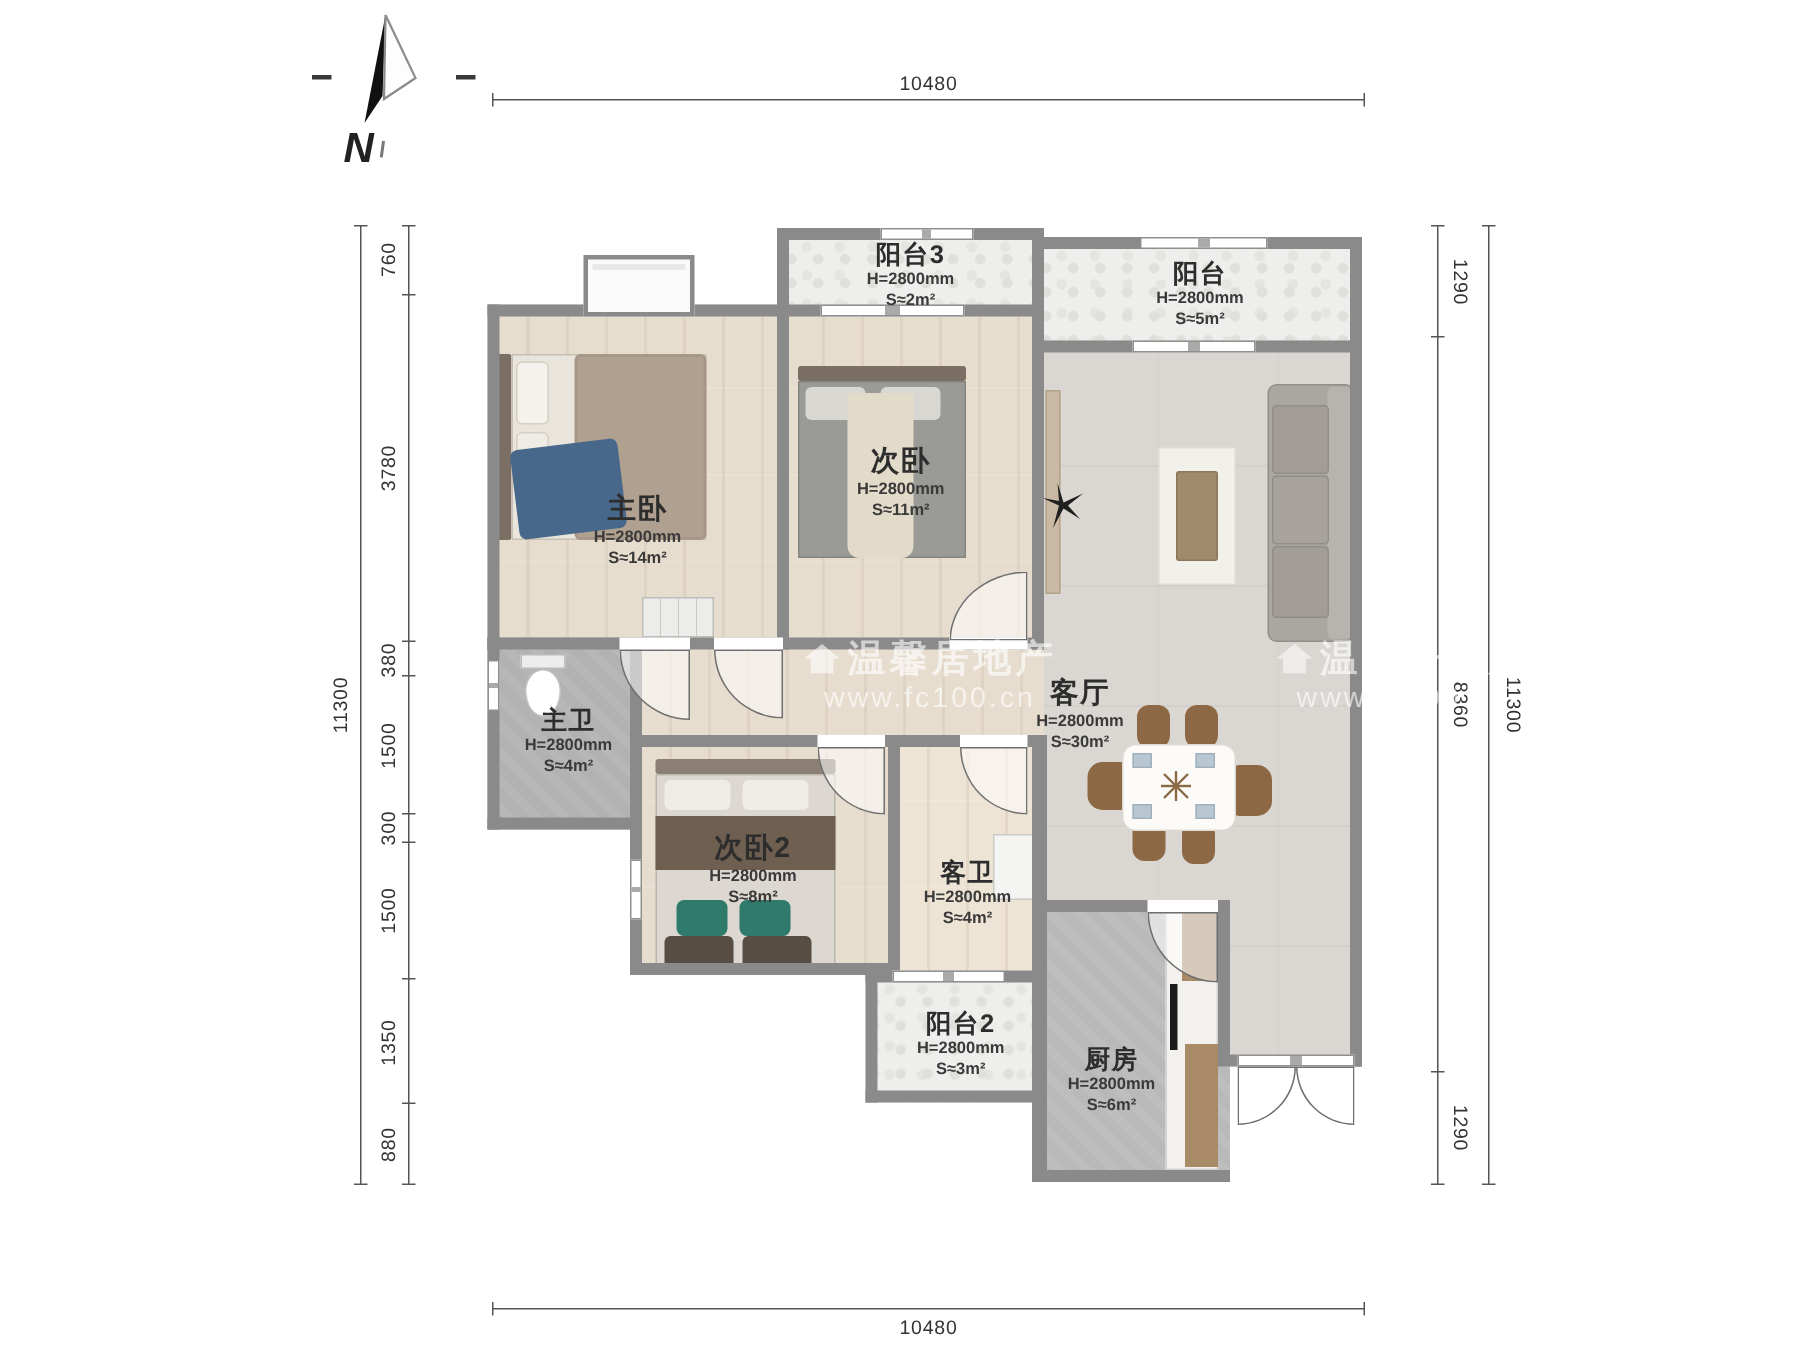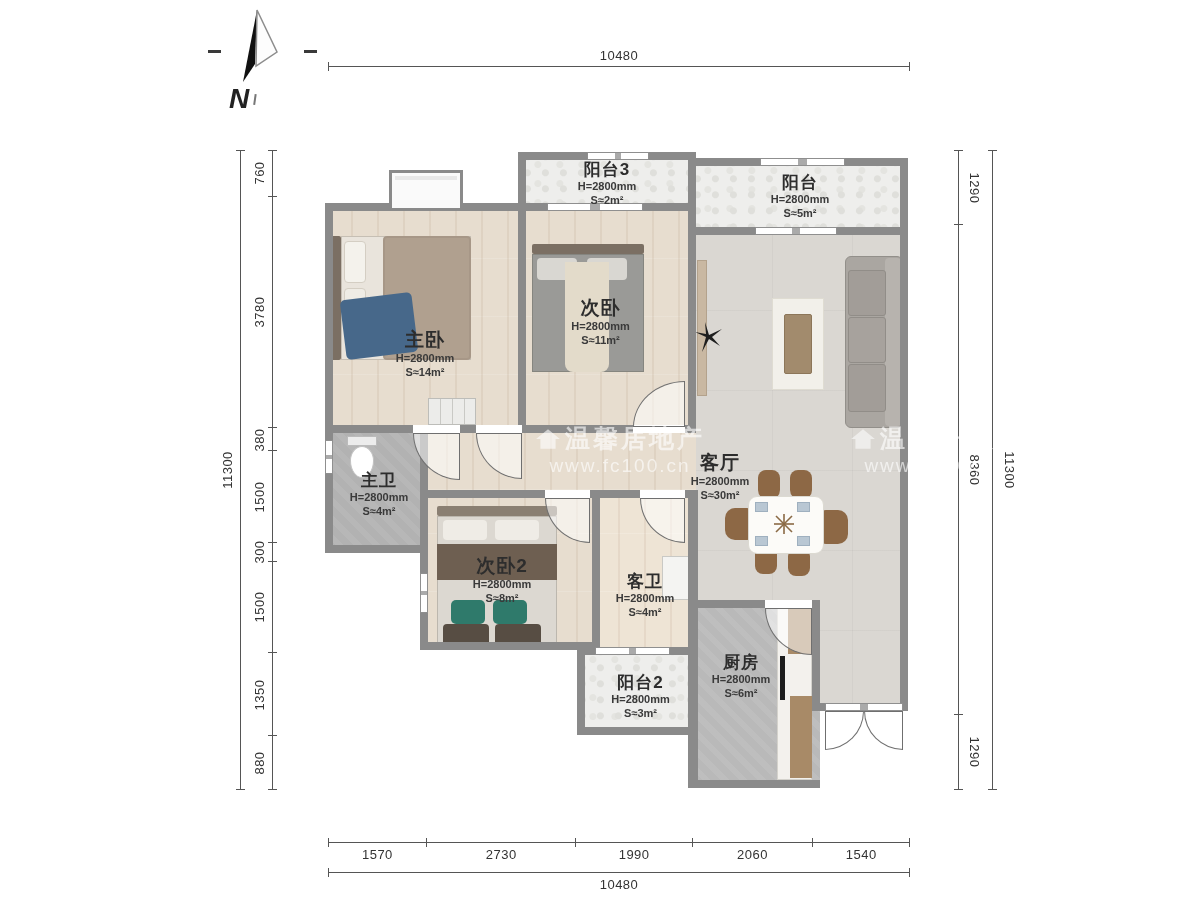--- a/index.html
+++ b/index.html
@@ -68,27 +68,20 @@
     <path d="M52 4 L38 76 L50 58 Z" fill="#111"></path>
     <path d="M52 4 L72 46 L51 60 Z" fill="#fdfdfd" stroke="#8d8d8d" stroke-width="1.5"></path>
     <text x="24" y="102" font-size="28" font-weight="bold" font-style="italic" fill="#222">N</text>
     <rect x="49" y="88" width="2" height="11" fill="#777" transform="rotate(8 50 93)"></rect>
   </svg>
 
   <div class="hrow dim" style="left:328px;top:48px;width:582px;">
     <div class="hseg" style="flex-grow:1;"><span>10480</span></div>
   </div>
 
-  <div class="hrowB dim" style="left:328px;top:842px;width:582px;">
-    <div class="hsegB" style="flex-grow:1570"><span>1570</span></div>
-    <div class="hsegB" style="flex-grow:2730"><span>2730</span></div>
-    <div class="hsegB" style="flex-grow:1990"><span>1990</span></div>
-    <div class="hsegB" style="flex-grow:2060"><span>2060</span></div>
-    <div class="hsegB" style="flex-grow:1540"><span>1540</span></div>
-  </div>
   <div class="hrowB dim" style="left:328px;top:872px;width:582px;">
     <div class="hsegB" style="flex-grow:1;"><span>10480</span></div>
   </div>
 
   <div class="vcolL dim" style="left:214px;top:150px;width:26px;height:640px;">
     <div class="vsegL" style="flex-grow:1;">
         <span class="vlabL">11300</span>
       </div>
   </div>
   <div class="vcolL dim" style="left:246px;top:150px;width:26px;height:640px;">
@@ -306,21 +299,21 @@
     <div class="room-label" style="left:278px;top:404px;width:84px;margin-top:19px;">
       <div class="nm" style="font-size:17px;">客卫</div>
       <div class="sm">H=2800mm</div>
       <div class="sm">S≈4m²</div>
     </div>
     <div class="room-label" style="left:258px;top:524px;width:115px;">
       <div class="nm" style="font-size:17px;">阳台2</div>
       <div class="sm">H=2800mm</div>
       <div class="sm">S≈3m²</div>
     </div>
-    <div class="room-label" style="left:373px;top:504px;width:86px;">
+    <div class="room-label" style="left:373px;top:548px;width:86px;">
       <div class="nm" style="font-size:17px;">厨房</div>
       <div class="sm">H=2800mm</div>
       <div class="sm">S≈6m²</div>
     </div>
 
     <div class="wm" style="left:200px;top:274px;width:190px;">
       <div>
         <svg style="width:26px;height:22px;vertical-align:middle;margin-right:4px;" viewBox="0 0 24 20">
             <path d="M12 1 L23 10 L19 10 L19 19 L5 19 L5 10 L1 10 Z" fill="rgba(255,255,255,.6)"></path>
           </svg><span class="b">温馨居地产</span>

